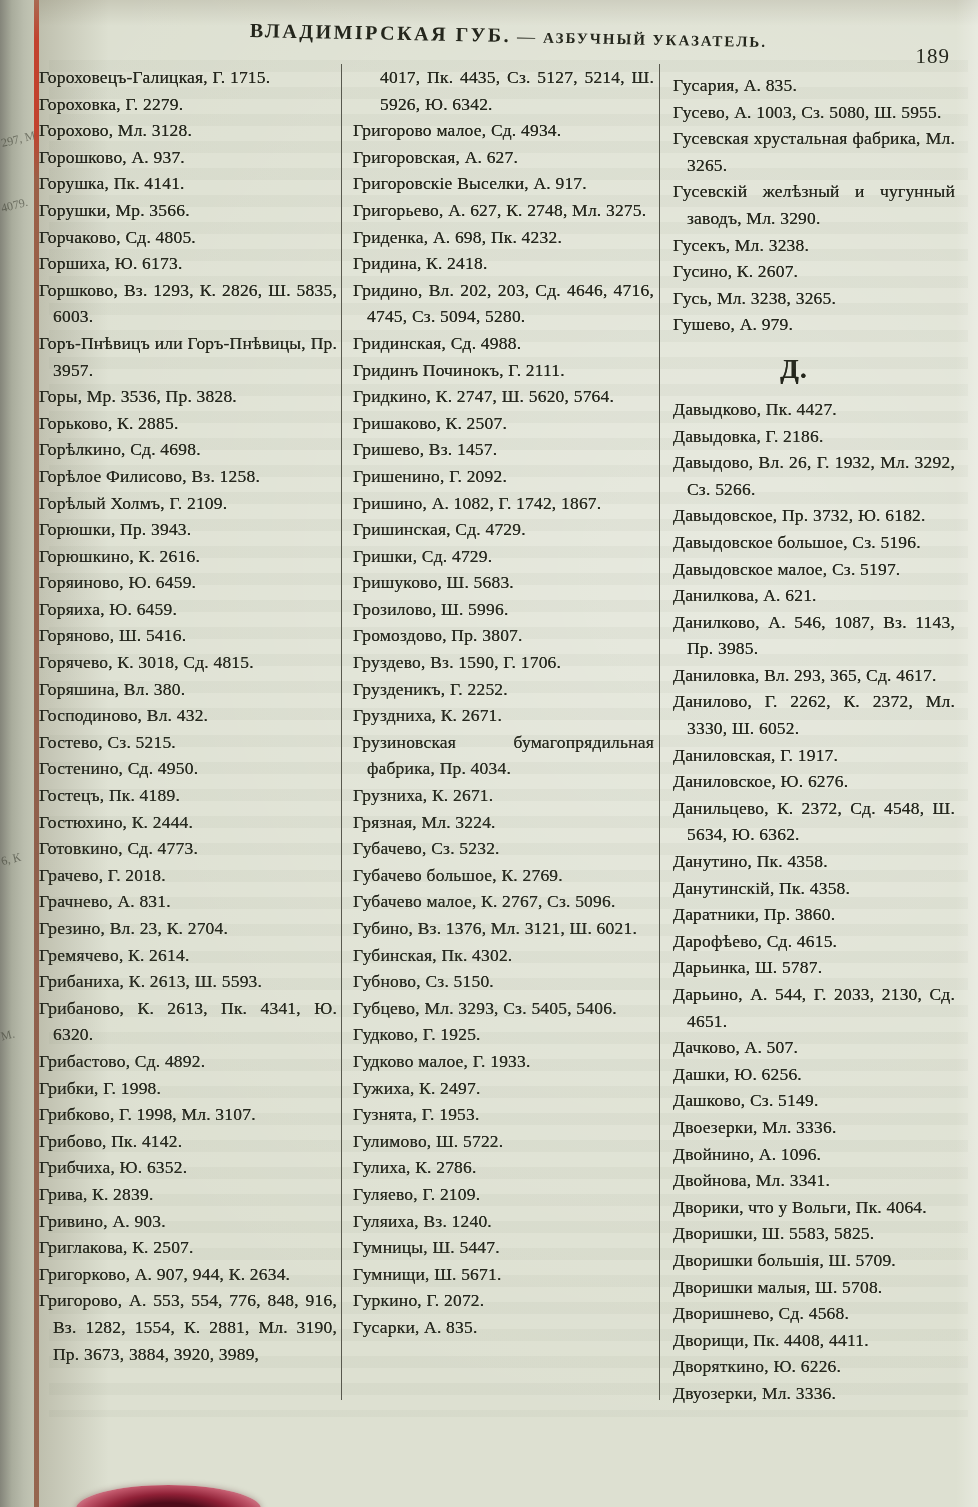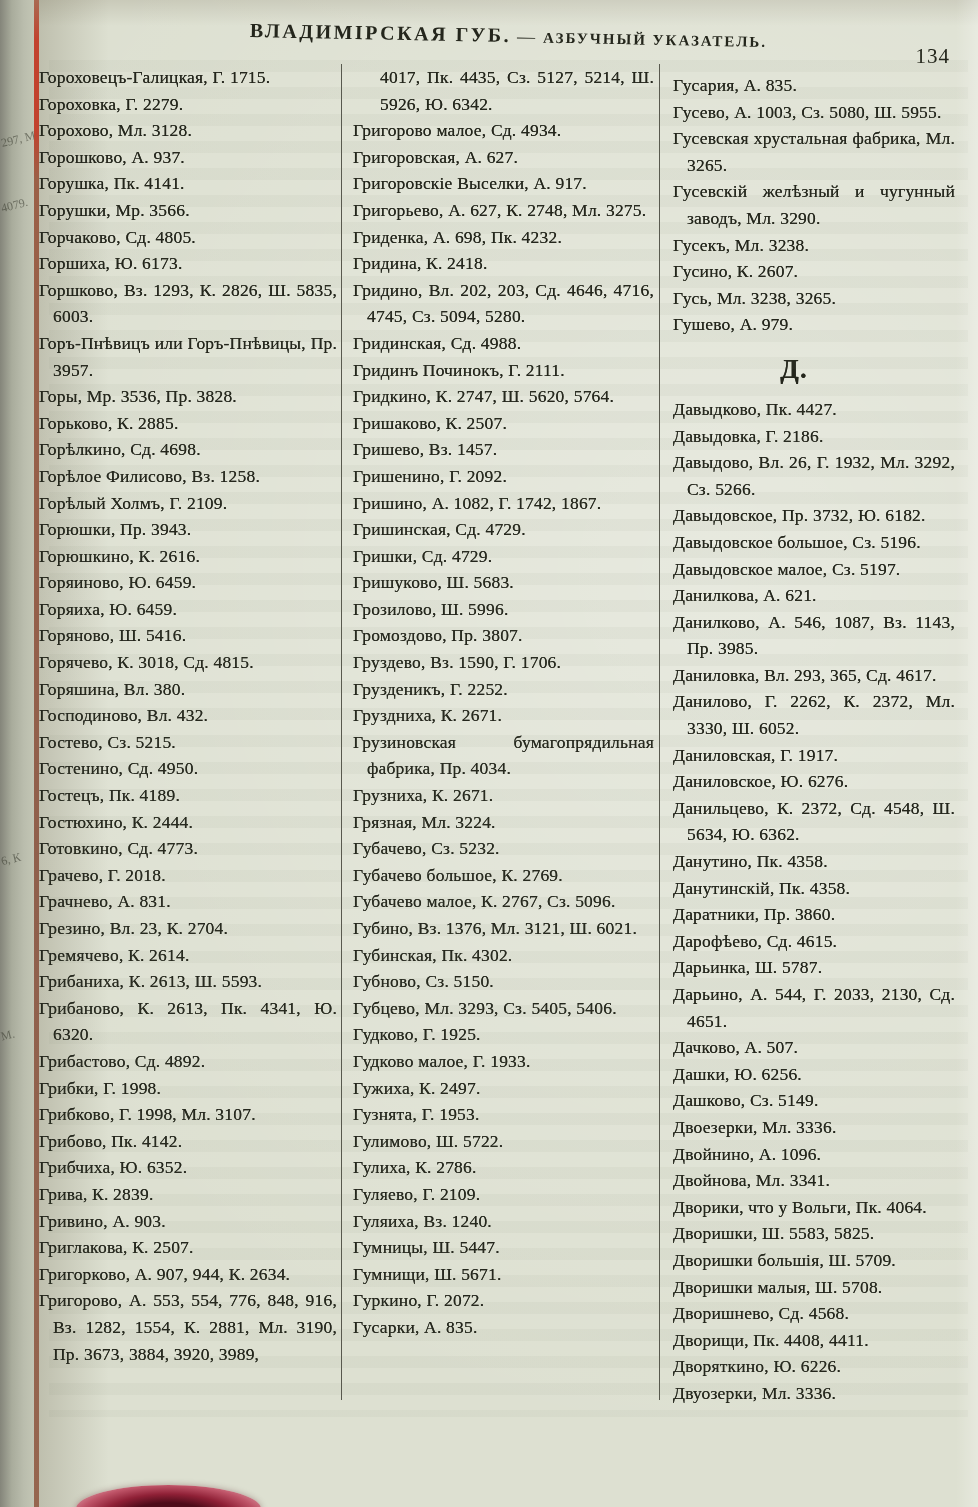--- a/index.html
+++ b/index.html
@@ -113,21 +113,21 @@
     </div>
 
   <div class="edge-line"></div>
 
   <div class="page">
 
     <div class="running-head">
       <span class="t1">ВЛАДИМІРСКАЯ ГУБ.</span><span class="sep">—</span><span class="t2">АЗБУЧНЫЙ УКАЗАТЕЛЬ.</span>
     </div>
 
-    <div class="page-number">134</div>
+    <div class="page-number">189</div>
 
     <div class="columns">
       <div class="col col1">
           <div class="entry">Гороховецъ-Галицкая, Г. 1715.</div>
           <div class="entry">Гороховка, Г. 2279.</div>
           <div class="entry">Горохово, Мл. 3128.</div>
           <div class="entry">Горошково, А. 937.</div>
           <div class="entry">Горушка, Пк. 4141.</div>
           <div class="entry">Горушки, Мр. 3566.</div>
           <div class="entry">Горчаково, Сд. 4805.</div>

